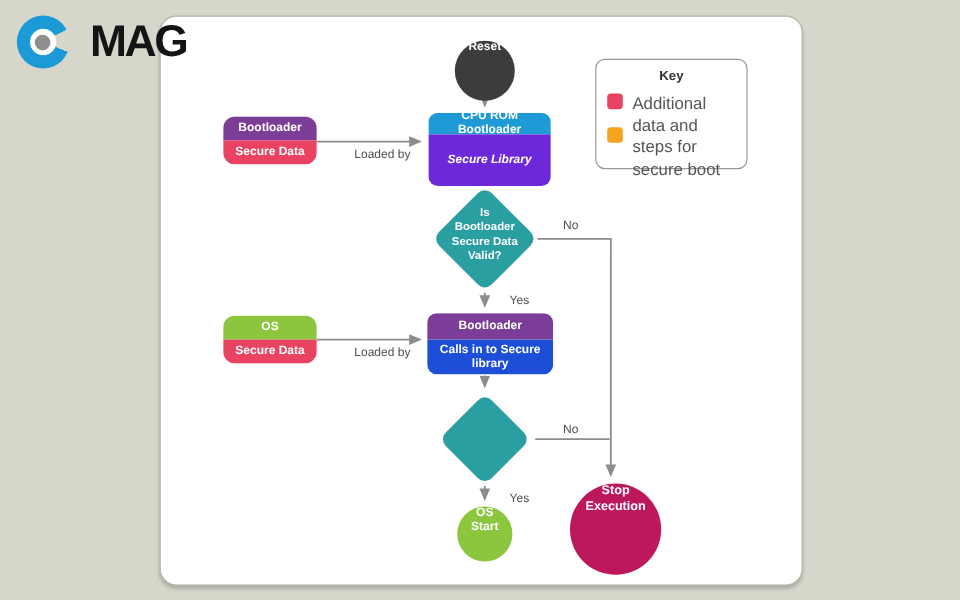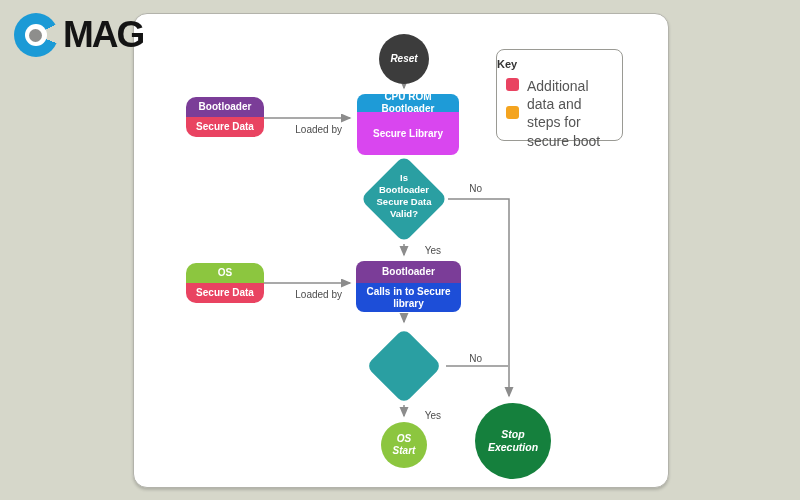--- a/index.html
+++ b/index.html
@@ -10,53 +10,53 @@
     position:relative;
   }
 
   
   .logo { position:absolute; left:14px; top:13px; display:flex; align-items:center; z-index:5; }
   .logo-mark { position:relative; width:44px; height:44px; border-radius:50%;
     background:conic-gradient(#1b9ad6 0 62deg, rgba(0,0,0,0) 62deg 112deg, #1b9ad6 112deg 360deg); }
   .logo-mark::before { content:""; position:absolute; inset:11px; background:#ffffff; border-radius:50%; }
   .logo-dot { position:absolute; left:15px; top:16px; width:13px; height:13px; border-radius:50%;
     background:#8e8e8c; z-index:2; }
-  .logo-text { font-size:37px; font-weight:800; color:#141414; letter-spacing:-2px; margin-left:5px; }
+  .logo-text { font-size:37px; font-weight:800; color:#141414; letter-spacing:-2px; margin-left:17px; }
 
   
   .card { position:absolute; left:133px; top:13px; width:536px; height:475px;
     background:#ffffff; border:1px solid #b3b3ab; border-radius:14px;
     box-shadow:0 2px 3px rgba(0,0,0,.18); }
 
   .card * { position:absolute; }
 
   svg.connectors { left:0; top:0; width:536px; height:475px; position:absolute; }
 
   
   .nodetxt { color:#ffffff; font-weight:700; text-align:center; white-space:pre-line; line-height:1.2; }
 
   
-  .circle { border-radius:50%; display:flex; align-items:center; justify-content:center;font-style:italic; }
+  .circle { border-radius:50%; display:flex; align-items:flex-start; justify-content:center; }
   .reset  { left:245px; top:20px;  width:50px; height:50px; background:#3c3c3c; font-size:10px; }
   .osstart{ left:247px; top:408px; width:46px; height:46px; background:#8cc63f; font-size:10px; }
-  .stopex { left:341px; top:389px; width:76px; height:76px; background:#15803d; font-size:10.5px; }
+  .stopex { left:341px; top:389px; width:76px; height:76px; background:#be185d; font-size:10.5px; }
 
   
   .pill { width:78px; height:40px; border-radius:10px; overflow:hidden; display:flex; flex-direction:column; position:absolute; }
   .pill > div { flex:1; display:flex; align-items:center; justify-content:center; font-size:10px; position:static; }
   .pill1 { left:52px; top:83px; }
   .pill2 { left:52px; top:249px; }
 
   
   .procbox { border-radius:8px; overflow:hidden; display:flex; flex-direction:column; }
   .cpu  { left:223px; top:80px;  width:102px; height:61px; }
   .boot2{ left:222px; top:247px; width:105px; height:51px; }
   .procbox > div { display:flex; align-items:center; justify-content:center; font-size:10px; position:static; }
   .cpu .rowa  { height:18px; background:#1e9bd7; }
-  .cpu .rowb  { height:44px; background:#d946ef; }
+  .cpu .rowb  { height:44px; background:#6d28d9;font-style:italic; }
   .boot2 .rowa{ height:22px; background:#7b3d98; }
   .boot2 .rowb{ height:29px; background:#1d4ed8; }
 
   .bg-purple{ background:#7b3d98; } .bg-pink{ background:#e94361; }
   .bg-green { background:#8cc63f; }
 
   
   .diamond { background:#2a9fa2; border-radius:8px; transform:rotate(45deg); }
   .d1 { left:239px; top:154px; width:62px; height:62px; }
   .d2 { left:243px; top:325px; width:54px; height:54px; }
@@ -69,21 +69,21 @@
   .lb1 { left:138px; top:110px; width:70px; }
   .lb2 { left:138px; top:275px; width:70px; }
   .no1 { left:318px; top:169px; width:30px; }
   .no2 { left:318px; top:339px; width:30px; }
   .yes1{ left:277px; top:231px; width:30px; }
   .yes2{ left:277px; top:396px; width:30px; }
 
   
   .legend { left:362px; top:35px; width:127px; height:92px; background:#fff;
     border:1.5px solid #9a9a94; border-radius:8px; }
-  .legend-title { left:0; top:8px; width:100%; text-align:left; font-size:11px; font-weight:700; color:#333; }
+  .legend-title { left:0; top:8px; width:100%; text-align:center; font-size:11px; font-weight:700; color:#333; }
   .lg-swatch { width:13px; height:13px; border-radius:3px; }
   .sw1 { left:9px; top:28px; background:#e94361; }
   .sw2 { left:9px; top:56px; background:#f4a41f; }
   .lg-label { left:30px; width:92px; font-size:14px; color:#555; line-height:1.3; white-space:pre-line; font-weight:400; }
   .lt1 { top:27px; } .lt2 { top:55px; }
 </style>
 </head>
 <body>
 
 <div class="logo">

